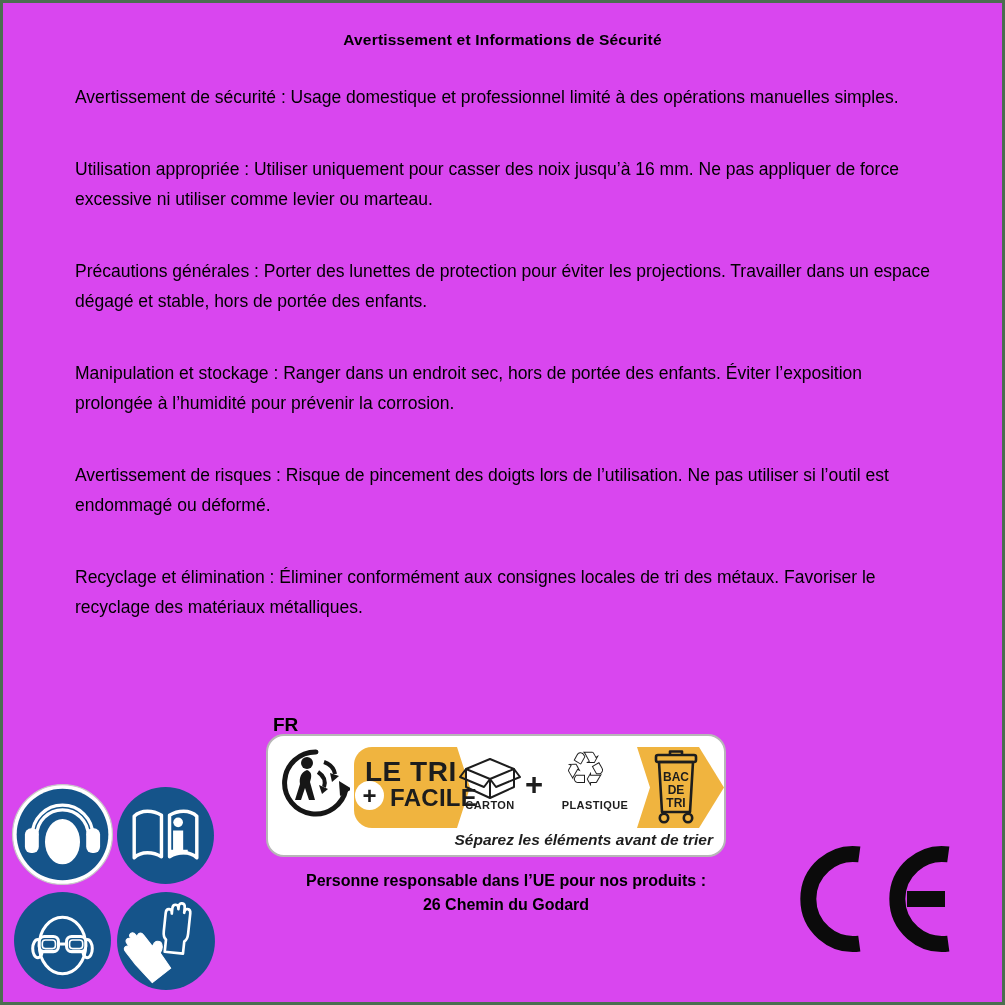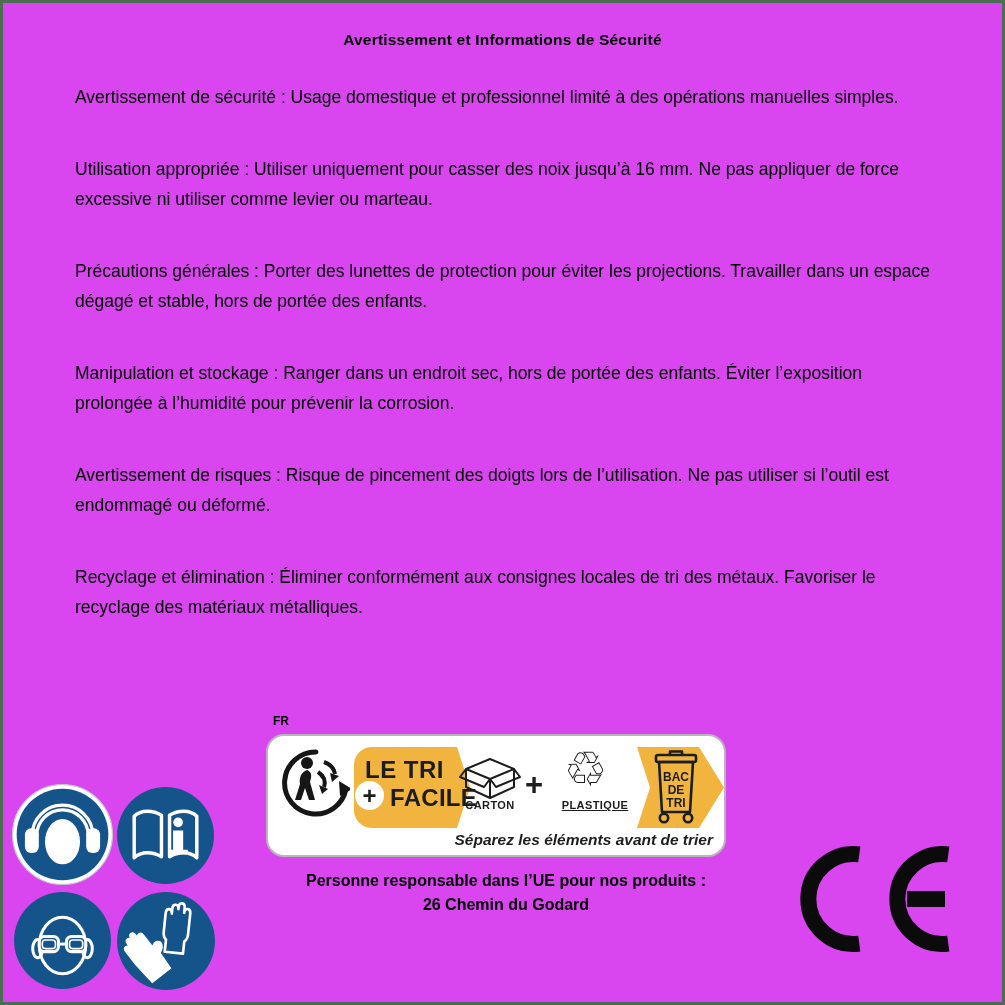--- a/index.html
+++ b/index.html
@@ -21,38 +21,38 @@
 
   
   .icon-grid{position:absolute;left:8px;top:780px;width:210px;height:215px;}
   .icon-grid svg{position:absolute;}
   .ic-ear{left:0;top:0;}
   .ic-book{left:104px;top:2px;}
   .ic-gog{left:1px;top:107px;}
   .ic-glv{left:104px;top:107px;}
 
   
-  .fr-code{position:absolute;left:270px;top:711px;font-size:12px;font-weight:700;}
+  .fr-code{position:absolute;left:270px;top:711px;font-size:19px;font-weight:700;}
   .label-box{
     position:absolute;left:263px;top:731px;width:460px;height:123px;
     background:#fff;border:2px solid #b7b7b7;border-radius:18px;box-sizing:border-box;
   }
   .label-box .triman{position:absolute;left:12px;top:12px;}
   .band-svg{position:absolute;left:85px;top:10px;}
-  .letri{position:absolute;left:97px;top:20px;font-size:24px;font-weight:800;color:#1d1d1d;letter-spacing:.5px;}
+  .letri{position:absolute;left:97px;top:20px;font-size:28px;font-weight:800;color:#1d1d1d;letter-spacing:.5px;}
   .plus-circle{
     position:absolute;left:87px;top:45px;width:29px;height:29px;border-radius:50%;
     background:#fff;color:#1d1d1d;font-size:24px;font-weight:800;
     display:flex;align-items:center;justify-content:center;line-height:1;
   }
   .facile{position:absolute;left:122px;top:48px;font-size:24px;font-weight:800;color:#1d1d1d;letter-spacing:.3px;}
   .carton-icon{position:absolute;left:190px;top:17px;}
   .mat-label{position:absolute;top:63px;font-size:11px;font-weight:700;color:#1d1d1d;text-align:center;letter-spacing:.4px;}
   .lab-carton{left:178px;width:88px;}
-  .lab-plastique{left:283px;width:88px;text-decoration:underline;}
+  .lab-plastique{left:283px;width:88px;}
   .plus2{position:absolute;left:257px;top:33px;font-size:31px;font-weight:800;color:#1d1d1d;line-height:1;}
   .recycle-glyph{position:absolute;left:296px;top:9px;font-size:48px;line-height:1;color:#1d1d1d;font-family:"DejaVu Sans",sans-serif;}
   .bin-icon{position:absolute;left:381px;top:13px;}
   .sep-note{
     position:absolute;right:11px;top:95px;font-size:15.5px;font-weight:700;font-style:italic;color:#1d1d1d;margin-left:8px;
   }
 
   
   .address{
     position:absolute;left:253px;top:866px;width:500px;text-align:center;

